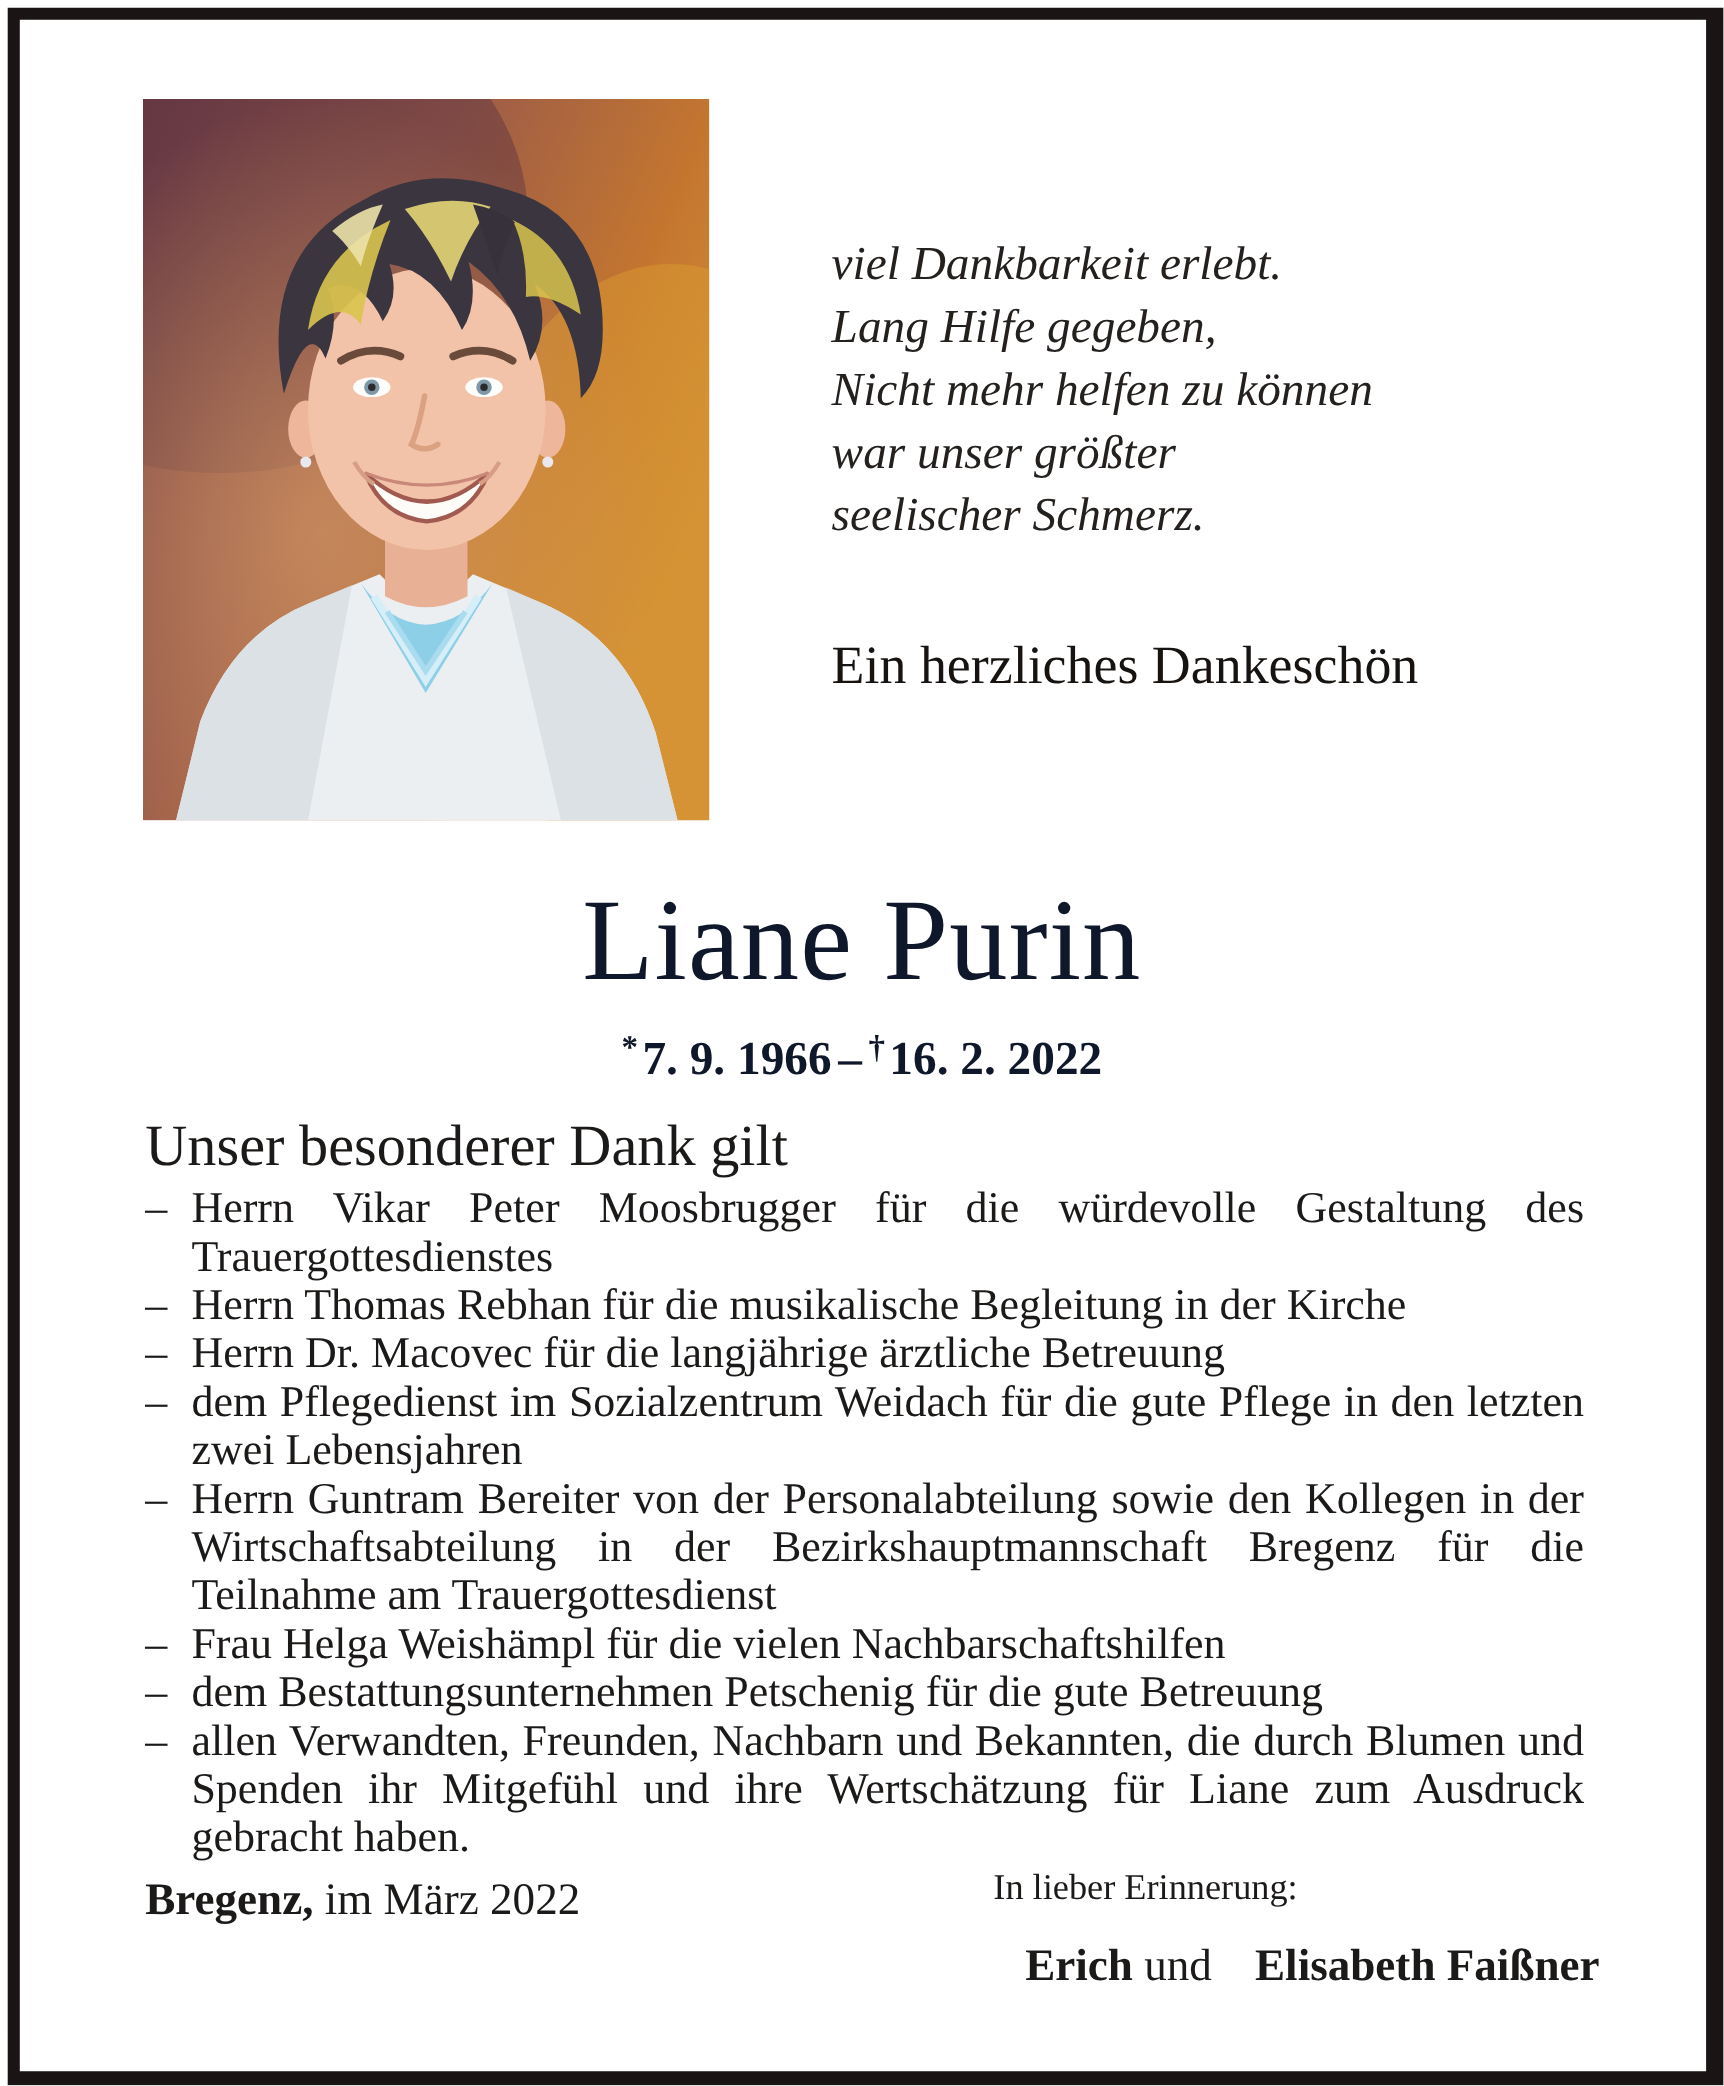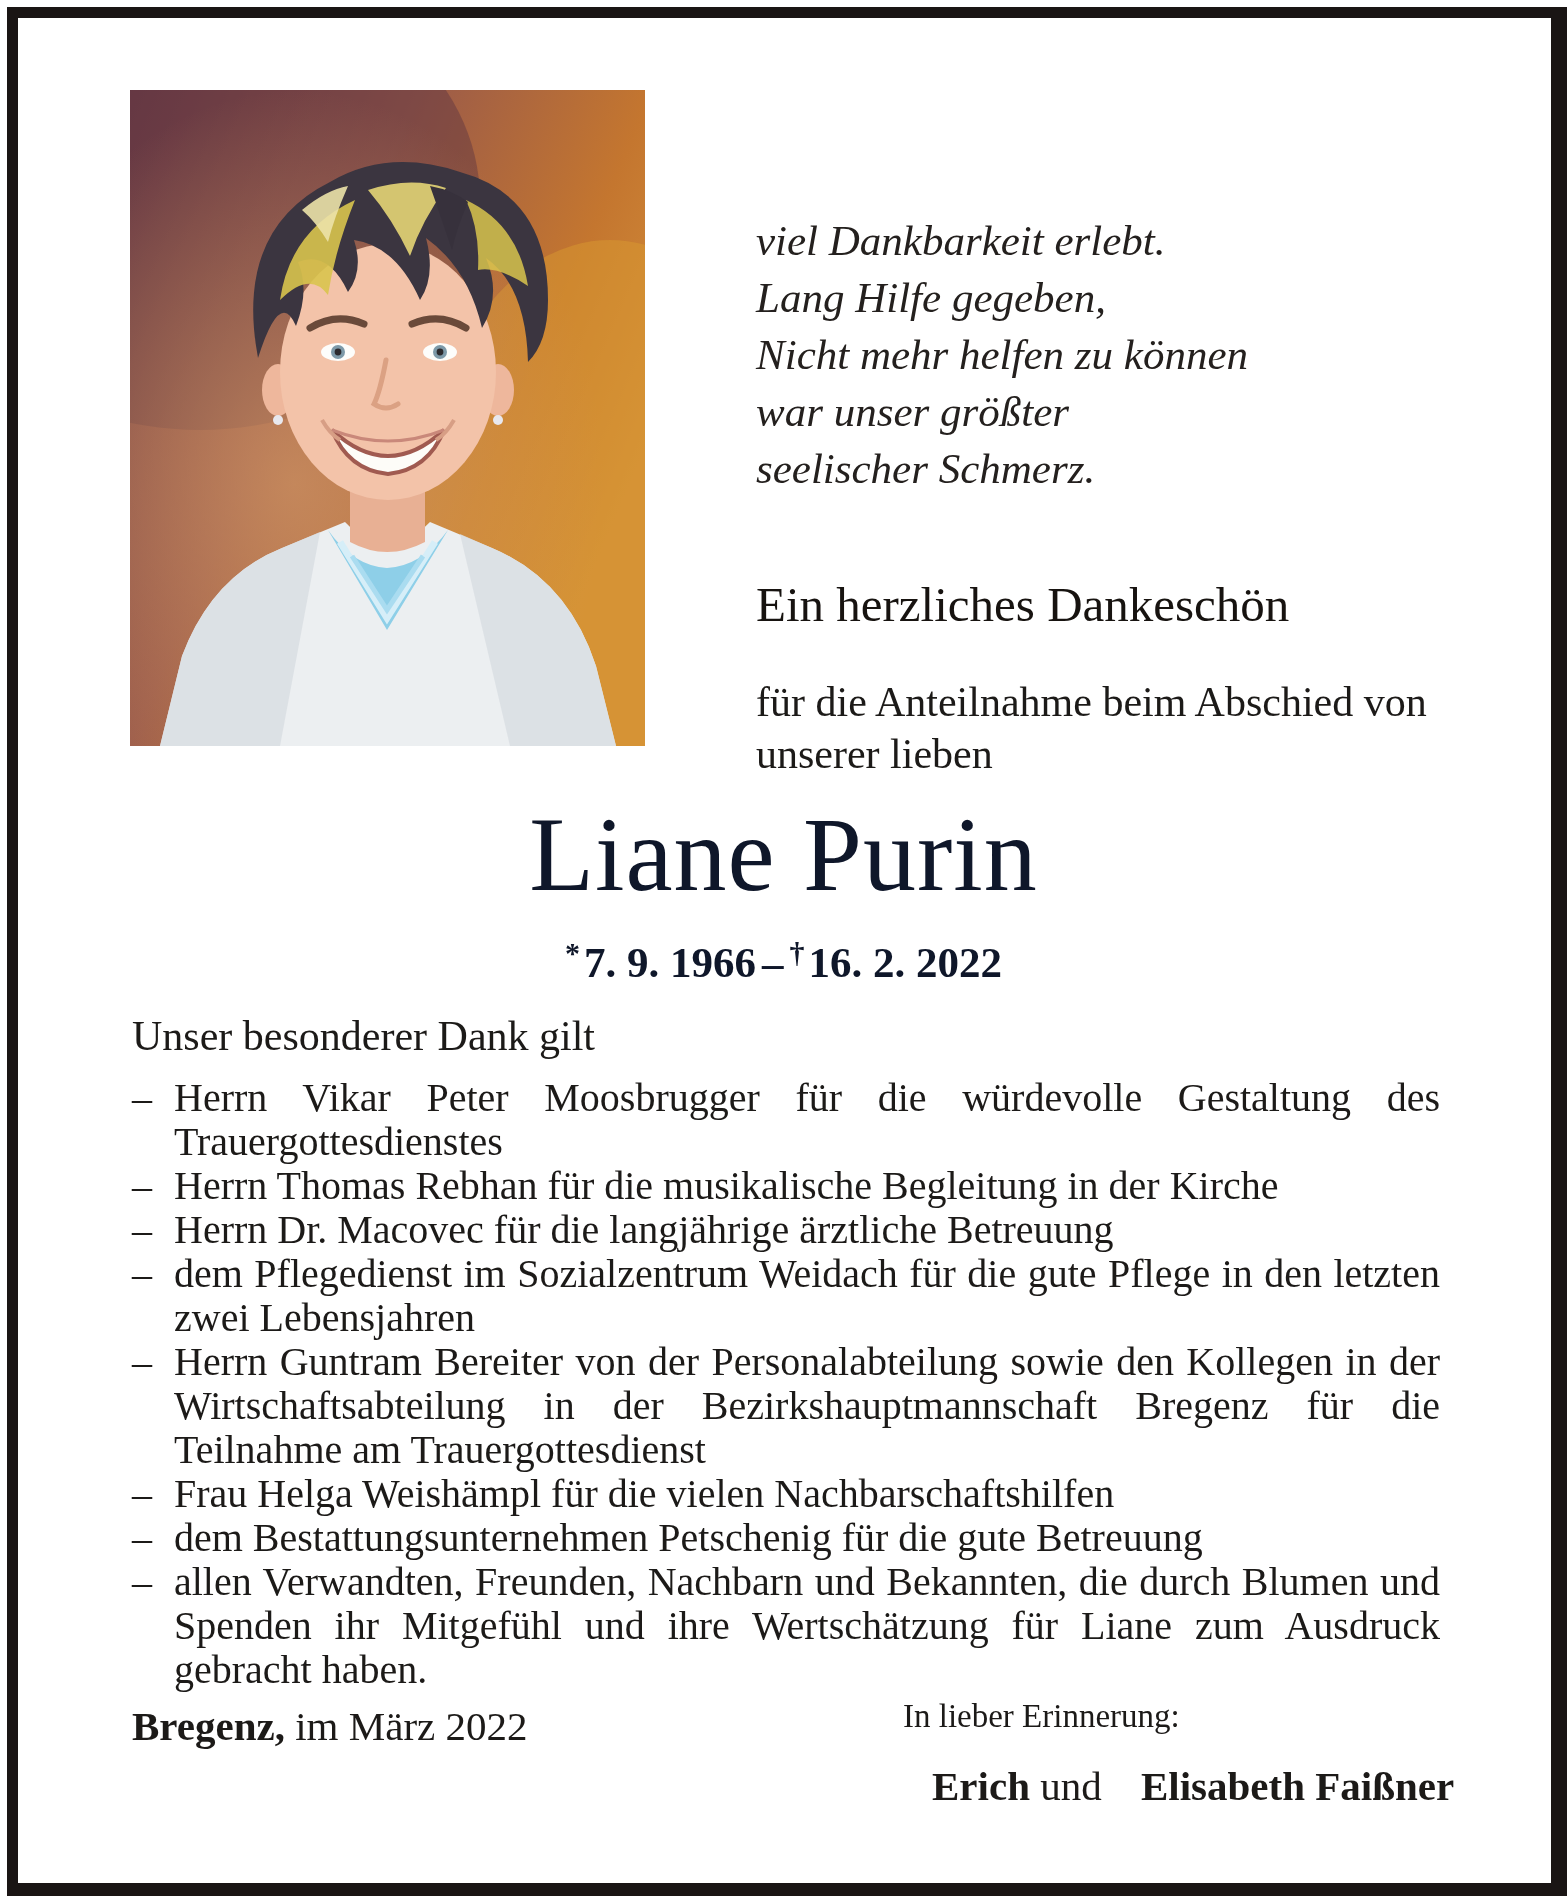--- a/index.html
+++ b/index.html
@@ -78,21 +78,21 @@
   .deceased-dates .sym {
     font-size: 30px;
     vertical-align: 14px;
     padding-right: 4px;
   }
   .deceased-dates .sep { padding: 0 6px; }
 
   .dank-intro {
     position: absolute;
     left: 132px; top: 1012px;
-    font-size: 42px;
+    font-size: 53px;
   }
   .thanks-list {
     position: absolute;
     left: 132px; top: 1076px;
     width: 1308px;
     font-size: 40px;
     line-height: 44px;
   }
   .thanks-item { display: flex; }
   .thanks-item .dash {
@@ -195,24 +195,20 @@
   <div class="quote">
     <div>viel Dankbarkeit erlebt.</div>
     <div>Lang Hilfe gegeben,</div>
     <div>Nicht mehr helfen zu können</div>
     <div>war unser größter</div>
     <div>seelischer Schmerz.</div>
   </div>
 
   <div class="thanks-heading">Ein herzliches Dankeschön</div>
 
-  <div class="intro">
-    <div>für die Anteilnahme beim Abschied von</div>
-    <div>unserer lieben</div>
-  </div>
 
   <div class="deceased-name">Liane Purin</div>
 
   <div class="deceased-dates">
     <span class="sym">*</span><span>7. 9. 1966</span><span class="sep">–</span><span class="sym">†</span><span>16. 2. 2022</span>
   </div>
 
   <div class="dank-intro">Unser besonderer Dank gilt</div>
 
   <div class="thanks-list">

